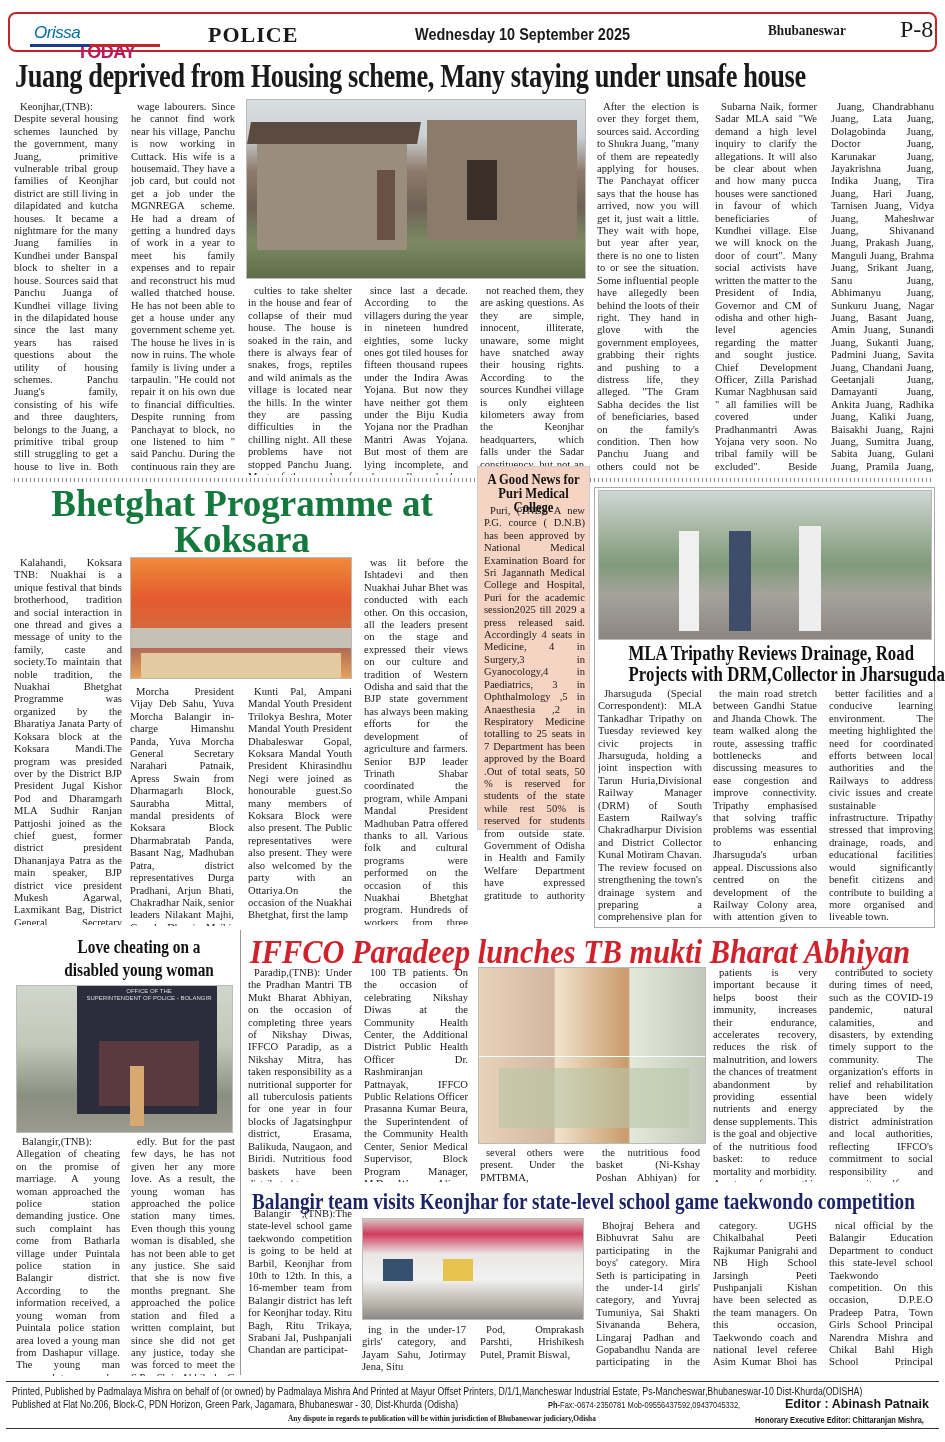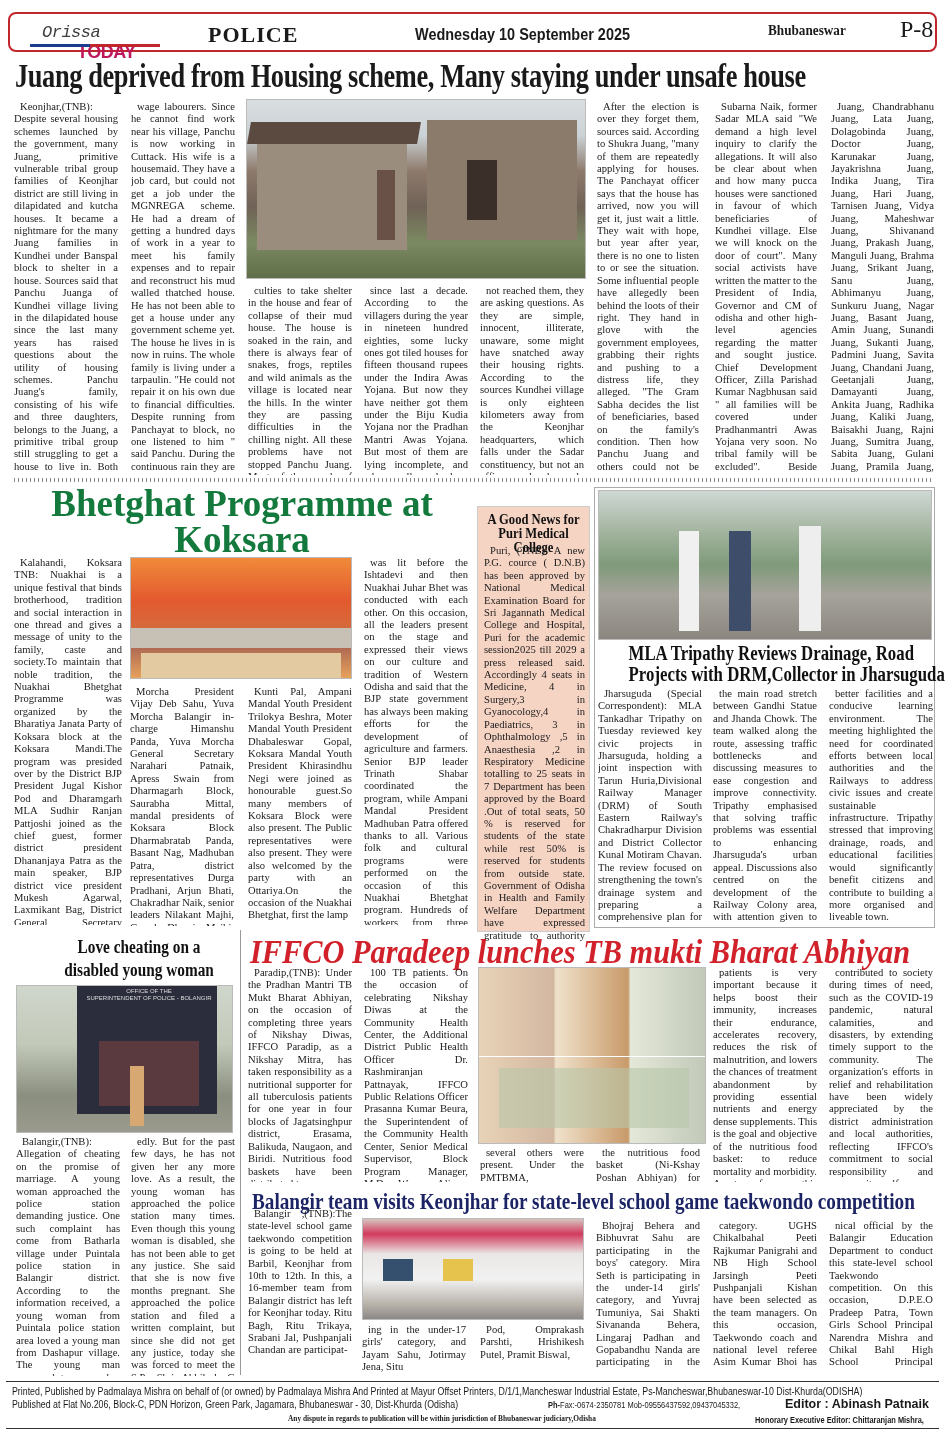--- a/index.html
+++ b/index.html
@@ -1,21 +1,21 @@
 <!DOCTYPE html>
 <html><head>
 <meta charset="utf-8">
 <style>
   * { box-sizing: border-box; margin: 0; padding: 0; }
   html, body { width: 945px; height: 1442px; background: #fff; overflow: hidden; }
   body { position: relative; font-family: "Liberation Serif", "DejaVu Serif", serif; color: #1a1a1a; }
   .abs { position: absolute; }
   .masthead { left: 8px; top: 12px; width: 929px; height: 40px; border: 2px solid #c0272d; border-radius: 8px; background: #fff; }
   .logo { left: 12px; top: 6px; width: 140px; height: 30px; }
-  .logo .o { font-family: Liberation Mono, monospace; font-style: italic; font-size: 17px; color: #404040; position: absolute; left: 20px; top: 3px; letter-spacing: -0.5px; }
+  .logo .o { font-family: Liberation Sans, sans-serif; font-style: italic; font-size: 17px; color: #0369a1; position: absolute; left: 12px; top: 3px; letter-spacing: -0.5px; }
   .logo .t { font-family: "Liberation Sans", sans-serif; font-weight: bold; font-size: 18px; color: #be185d; position: absolute; left: 55px; top: 2px; letter-spacing: -0.5px; margin-top: 20px; }
   .logo .bar { position: absolute; left: 8px; top: 24px; width: 60px; height: 3px; background: #1b3c8c; }
   .logo .bar2 { position: absolute; left: 68px; top: 24px; width: 70px; height: 3px; background: #c0272d; }
   .section { left: 198px; top: 8px; font-size: 22px; font-weight: bold; letter-spacing: 1px; }
   .date { left: 405px; top: 11px; font-size: 17px; font-weight: bold; font-family: "Liberation Sans Narrow", "Liberation Sans", sans-serif; transform: scaleX(0.85); transform-origin: left; }
   .city { left: 758px; top: 8px; font-size: 15px; font-weight: bold; transform: scaleX(0.88); transform-origin: left; }
   .page { left: 890px; top: 2px; font-size: 24px; }
 
   .headline { font-weight: bold; white-space: nowrap; transform-origin: left top; }
   .h-main { left: 15px; top: 58px; font-size: 33px; transform: scaleX(0.80); letter-spacing: -0.5px; }
@@ -104,21 +104,21 @@
 <div class="col" style="left:130px;top:686px;width:104px;height:240px;">
     <p>Morcha President Vijay Deb Sahu, Yuva Morcha Balangir in-charge Himanshu Panda, Yuva Morcha General Secretary Narahari Patnaik, Apress Swain from Dharmagarh Block, Saurabha Mittal, mandal presidents of Koksara Block Dharmabratab Panda, Basant Nag, Madhuban Patra, district representatives Durga Pradhani, Arjun Bhati, Chakradhar Naik, senior leaders Nilakant Majhi, Garuda Dhwaja Majhi, state executive member</p>
   </div>
 <div class="col" style="left:248px;top:686px;width:104px;height:240px;">
     <p>Kunti Pal, Ampani Mandal Youth President Trilokya Beshra, Moter Mandal Youth President Dhabaleswar Gopal, Koksara Mandal Youth President Khirasindhu Negi were joined as honourable guest.So many members of Koksara Block were also present. The Public representatives were also present. They were also welcomed by the party with an Ottariya.On the occasion of the Nuakhai Bhetghat, first the lamp</p>
   </div>
 <div class="col" style="left:364px;top:557px;width:104px;height:368px;">
     <p>was lit before the Ishtadevi and then Nuakhai Juhar Bhet was conducted with each other. On this occasion, all the leaders present on the stage and expressed their views on our culture and tradition of Western Odisha and said that the BJP state government has always been making efforts for the development of agriculture and farmers. Senior BJP leader Trinath Shabar coordinated the program, while Ampani Mandal President Madhuban Patra offered thanks to all. Various folk and cultural programs were performed on the occasion of this Nuakhai Bhetghat program. Hundreds of workers from three mandals of Koksara block also helped in organizing of this programme.</p>
   </div>
 
-<div class="abs pink-box" style="left:477px;top:506px;width:113px;height:426px;">
+<div class="abs pink-box" style="left:477px;top:466px;width:113px;height:364px;">
   <div class="black-head" style="font-size:14px;line-height:14px;padding-top:6px;transform:scaleX(0.9);">
     <div>A Good News for</div>
     <div>Puri Medical  College</div>
   </div>
   <div class="col" style="left:6px;top:38px;width:101px;height:398px;">
       <p>Puri, (TNB): A new P.G. cource ( D.N.B) has been approved by National Medical Examination Board for Sri Jagannath Medical College and Hospital, Puri for the academic session2025 till 2029 a press released said. Accordingly 4 seats in Medicine, 4 in Surgery,3 in Gyanocology,4 in Paediatrics, 3 in Ophthalmology ,5 in Anaesthesia ,2 in Respiratory Medicine totalling to 25 seats in 7 Department has been approved by the Board .Out of total seats, 50 % is reserved for students of the state while rest 50% is reserved for students from outside state. Government of Odisha in Health and Family Welfare Department have expressed gratitude to authority for the same.</p>
     </div>
 </div>
 
 <div class="abs mla-box" style="left:594px;top:487px;width:341px;height:441px;"></div>

